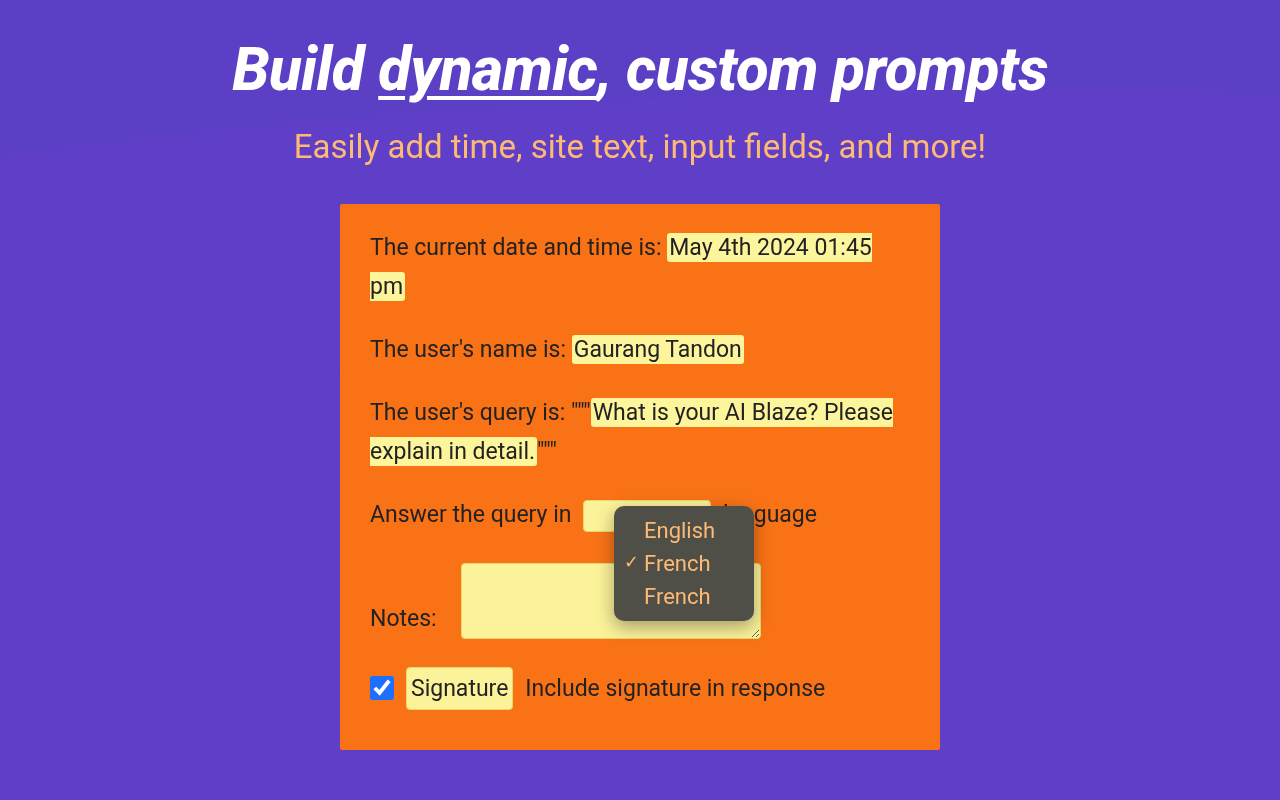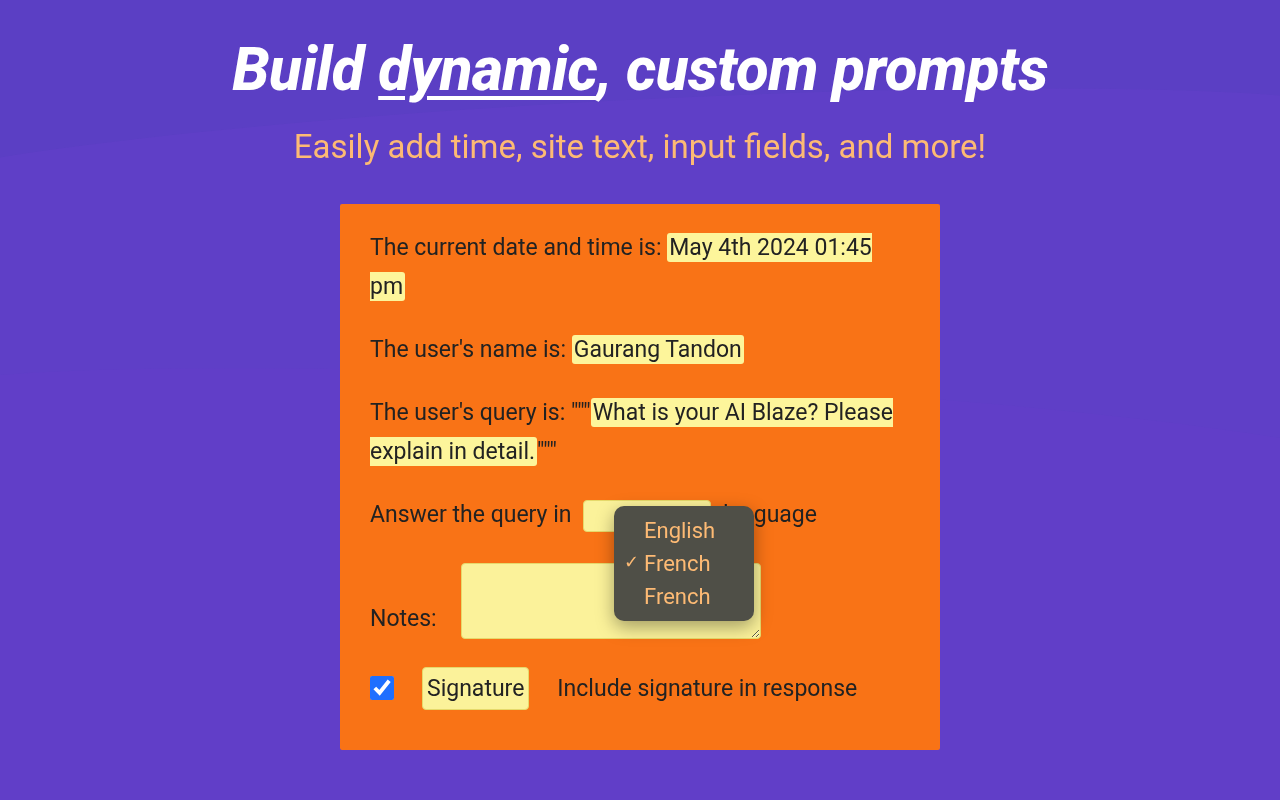--- a/index.html
+++ b/index.html
@@ -92,21 +92,21 @@
     border: 1px solid #e6d96b;
     border-radius: 4px;
     resize: both;
     font-family: inherit;
     font-size: 20px;
     padding: 6px;
   }
   .sig-row {
     display: flex;
     align-items: center;
-    gap: 28px;
+    gap: 12px;
     font-size: 23px;
   }
   .sig-check {
     width: 24px;
     height: 24px;
     accent-color: #1f6fff;
   }
   
   .menu {
     position: absolute;

